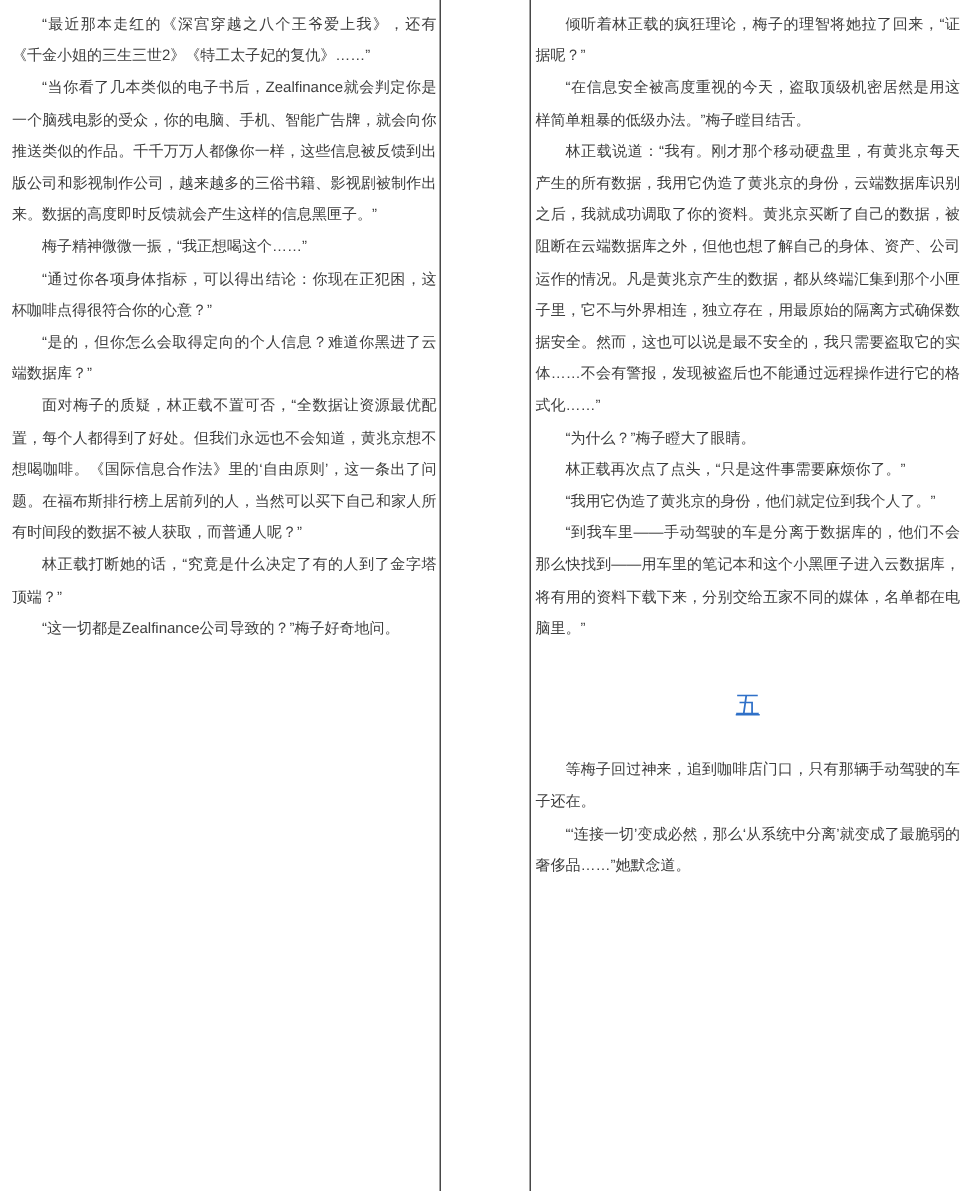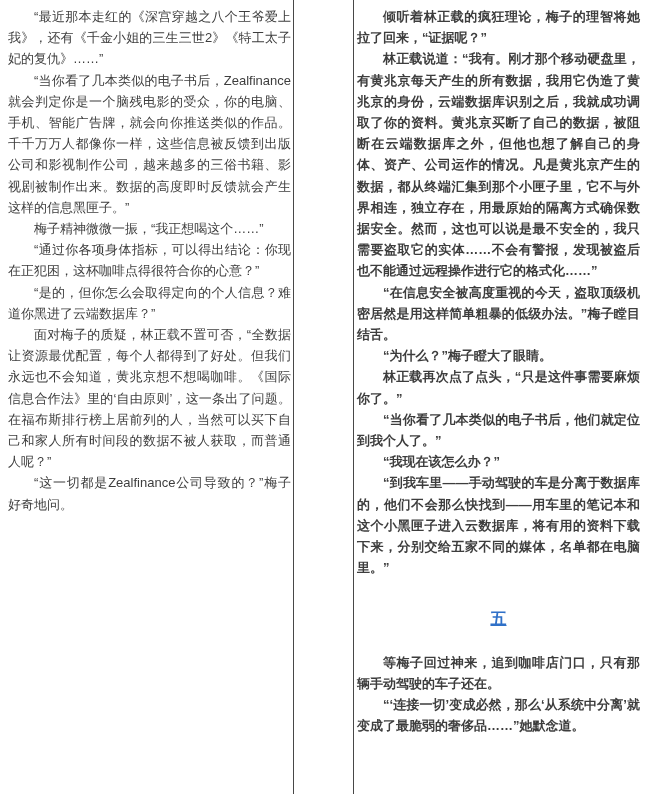--- a/index.html
+++ b/index.html
@@ -32,25 +32,24 @@
   }
   .gutter {
     box-sizing: border-box;
     width: 60px;
     border-right: 1px solid #474747;
   }
   .col-right {
     flex: 1;
     padding-left: 3px;
     padding-right: 13px;
-    font-weight: bold;
   }
   p.para {
     margin: 0;
-    font-size: 13px;
+    font-size: 10px;
     line-height: 21.2px;
     color: #3d3d3d;
     text-align: justify;
     text-indent: 2em;
     word-break: break-all;
   }
   .chapter {
     text-align: center;
     margin: 30px 0 22px 0;
   }
@@ -67,34 +66,34 @@
 
 <div class="page">
 
   <div class="col col-left">
     <p class="para">“最近那本走红的《深宫穿越之八个王爷爱上我》，还有《千金小姐的三生三世2》《特工太子妃的复仇》……”</p>
     <p class="para">“当你看了几本类似的电子书后，Zealfinance就会判定你是一个脑残电影的受众，你的电脑、手机、智能广告牌，就会向你推送类似的作品。千千万万人都像你一样，这些信息被反馈到出版公司和影视制作公司，越来越多的三俗书籍、影视剧被制作出来。数据的高度即时反馈就会产生这样的信息黑匣子。”</p>
     <p class="para">梅子精神微微一振，“我正想喝这个……”</p>
     <p class="para">“通过你各项身体指标，可以得出结论：你现在正犯困，这杯咖啡点得很符合你的心意？”</p>
     <p class="para">“是的，但你怎么会取得定向的个人信息？难道你黑进了云端数据库？”</p>
     <p class="para">面对梅子的质疑，林正载不置可否，“全数据让资源最优配置，每个人都得到了好处。但我们永远也不会知道，黄兆京想不想喝咖啡。《国际信息合作法》里的‘自由原则’，这一条出了问题。在福布斯排行榜上居前列的人，当然可以买下自己和家人所有时间段的数据不被人获取，而普通人呢？”</p>
+    <p class="para">林正载打断她的话，“究竟是什么决定了有的人到了金字塔顶端？”</p>
     <p class="para">“这一切都是Zealfinance公司导致的？”梅子好奇地问。</p>
 
   </div>
 
   <div class="gutter"></div>
 
   <div class="col col-right">
     <p class="para">倾听着林正载的疯狂理论，梅子的理智将她拉了回来，“证据呢？”</p>
+    <p class="para">“在信息安全被高度重视的今天，盗取顶级机密居然是用这样简单粗暴的低级办法。”梅子瞠目结舌。</p>
     <p class="para">林正载说道：“我有。刚才那个移动硬盘里，有黄兆京每天产生的所有数据，我用它伪造了黄兆京的身份，云端数据库识别之后，我就成功调取了你的资料。黄兆京买断了自己的数据，被阻断在云端数据库之外，但他也想了解自己的身体、资产、公司运作的情况。凡是黄兆京产生的数据，都从终端汇集到那个小匣子里，它不与外界相连，独立存在，用最原始的隔离方式确保数据安全。然而，这也可以说是最不安全的，我只需要盗取它的实体……不会有警报，发现被盗后也不能通过远程操作进行它的格式化……”</p>
-    <p class="para">“在信息安全被高度重视的今天，盗取顶级机密居然是用这样简单粗暴的低级办法。”梅子瞠目结舌。</p>
     <p class="para">“为什么？”梅子瞪大了眼睛。</p>
     <p class="para">林正载再次点了点头，“只是这件事需要麻烦你了。”</p>
-    <p class="para">“当你看了几本类似的电子书后，他们就定位到我个人了。”</p>
-    <p class="para">“我现在该怎么办？”</p>
+    <p class="para">“我用它伪造了黄兆京的身份，他们就定位到我个人了。”</p>
     <p class="para">“到我车里——手动驾驶的车是分离于数据库的，他们不会那么快找到——用车里的笔记本和这个小黑匣子进入云数据库，将有用的资料下载下来，分别交给五家不同的媒体，名单都在电脑里。”</p>
 
     <div class="chapter">
       <span class="chapter-link">五</span>
     </div>
 
     <p class="para">等梅子回过神来，追到咖啡店门口，只有那辆手动驾驶的车子还在。</p>
     <p class="para">“‘连接一切’变成必然，那么‘从系统中分离’就变成了最脆弱的奢侈品……”她默念道。</p>
 
   </div>

